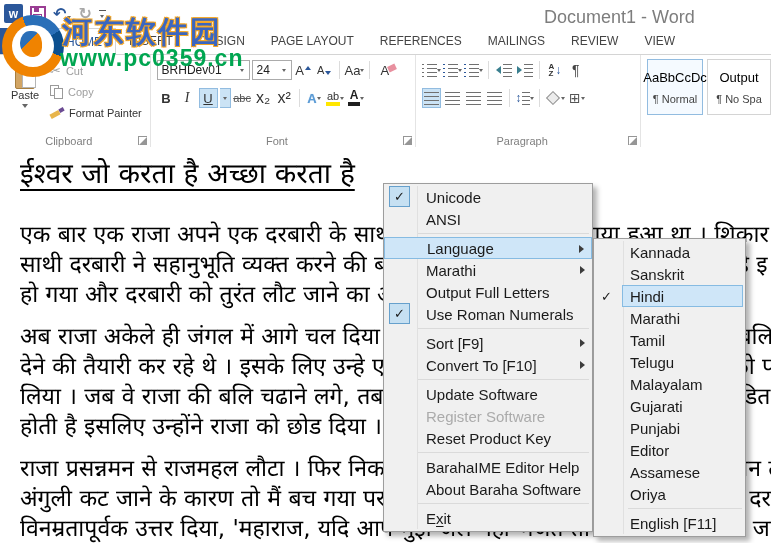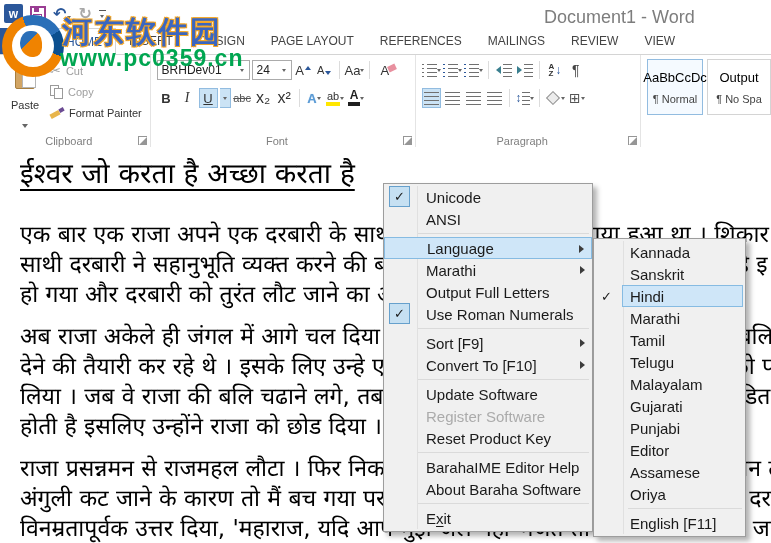--- a/index.html
+++ b/index.html
@@ -33,21 +33,21 @@
   .group{position:relative;border-right:1px solid #e4e4e4;padding:3px 4px 15px 4px;box-sizing:border-box;}
   .group-label{position:absolute;bottom:1px;left:0;right:12px;text-align:center;color:#7f7f7f;font-size:11px;}
   .launcher{position:absolute;right:3px;bottom:3px;width:8px;height:8px;border-top:1px solid #969696;border-left:1px solid #969696;}
   .launcher::after{content:'';position:absolute;right:0;bottom:0;width:0;height:0;
                    border-left:4px solid transparent;border-top:4px solid transparent;
                    border-right:4px solid #969696;border-bottom:4px solid #969696;}
   .vsep{width:1px;height:18px;background:#dcdcdc;margin:0 3px;flex:none;}
 
   
   .g-clip{width:154px;display:flex;gap:4px;}
-  .paste-btn{width:42px;display:flex;flex-direction:column;align-items:center;padding-top:3px;gap:10px;font-size:11px;color:#333;}
+  .paste-btn{width:42px;display:flex;flex-direction:column;align-items:center;padding-top:3px;gap:0;font-size:11px;color:#333;}
   .paste-icon{position:relative;width:22px;height:28px;flex:none;}
   .paste-icon .board{position:absolute;left:1px;top:2px;width:18px;height:24px;background:#d2a564;border:1px solid #a87f3f;border-radius:2px;}
   .paste-icon .cliptop{position:absolute;left:6px;top:0;width:9px;height:5px;background:#b9b9b9;border-radius:1px;}
   .paste-icon .sheet{position:absolute;left:8px;top:8px;width:12px;height:17px;background:#fff;border:1px solid #b5b5b5;}
   .clip-col{display:flex;flex-direction:column;padding-top:5px;gap:6px;}
   .sbtn{display:flex;align-items:center;gap:5px;height:15px;font-size:11px;color:#333;white-space:nowrap;}
   .sbtn.dis{color:#9f9f9f;}
   .scissors{color:#a2a2a2;font-size:13px;line-height:13px;}
   .copy-icon{position:relative;width:13px;height:13px;flex:none;}
   .copy-icon::before,.copy-icon::after{content:'';position:absolute;width:7px;height:9px;background:#fff;border:1px solid #9a9a9a;}

